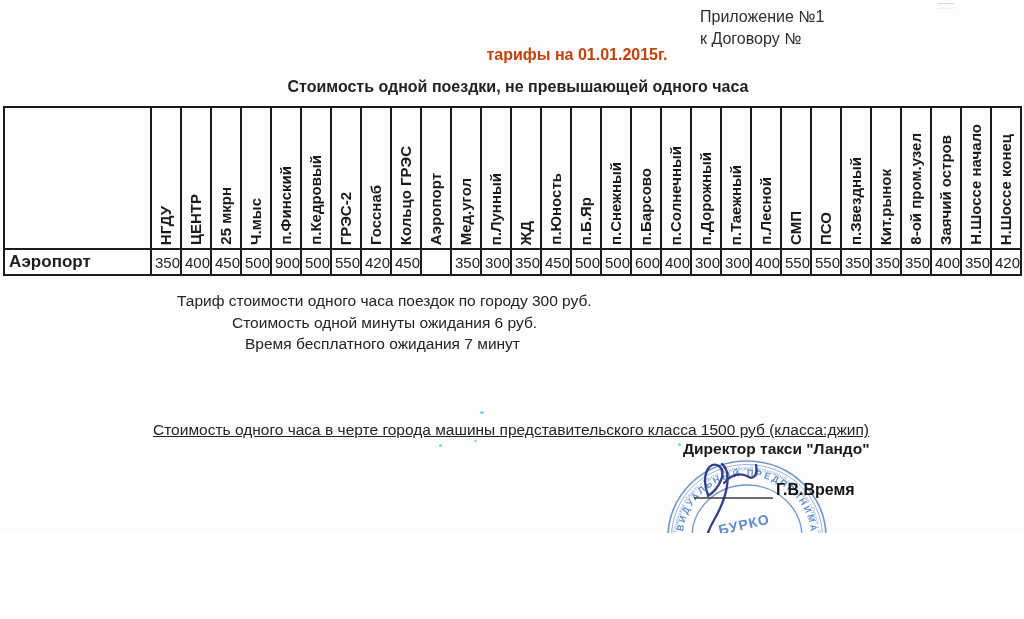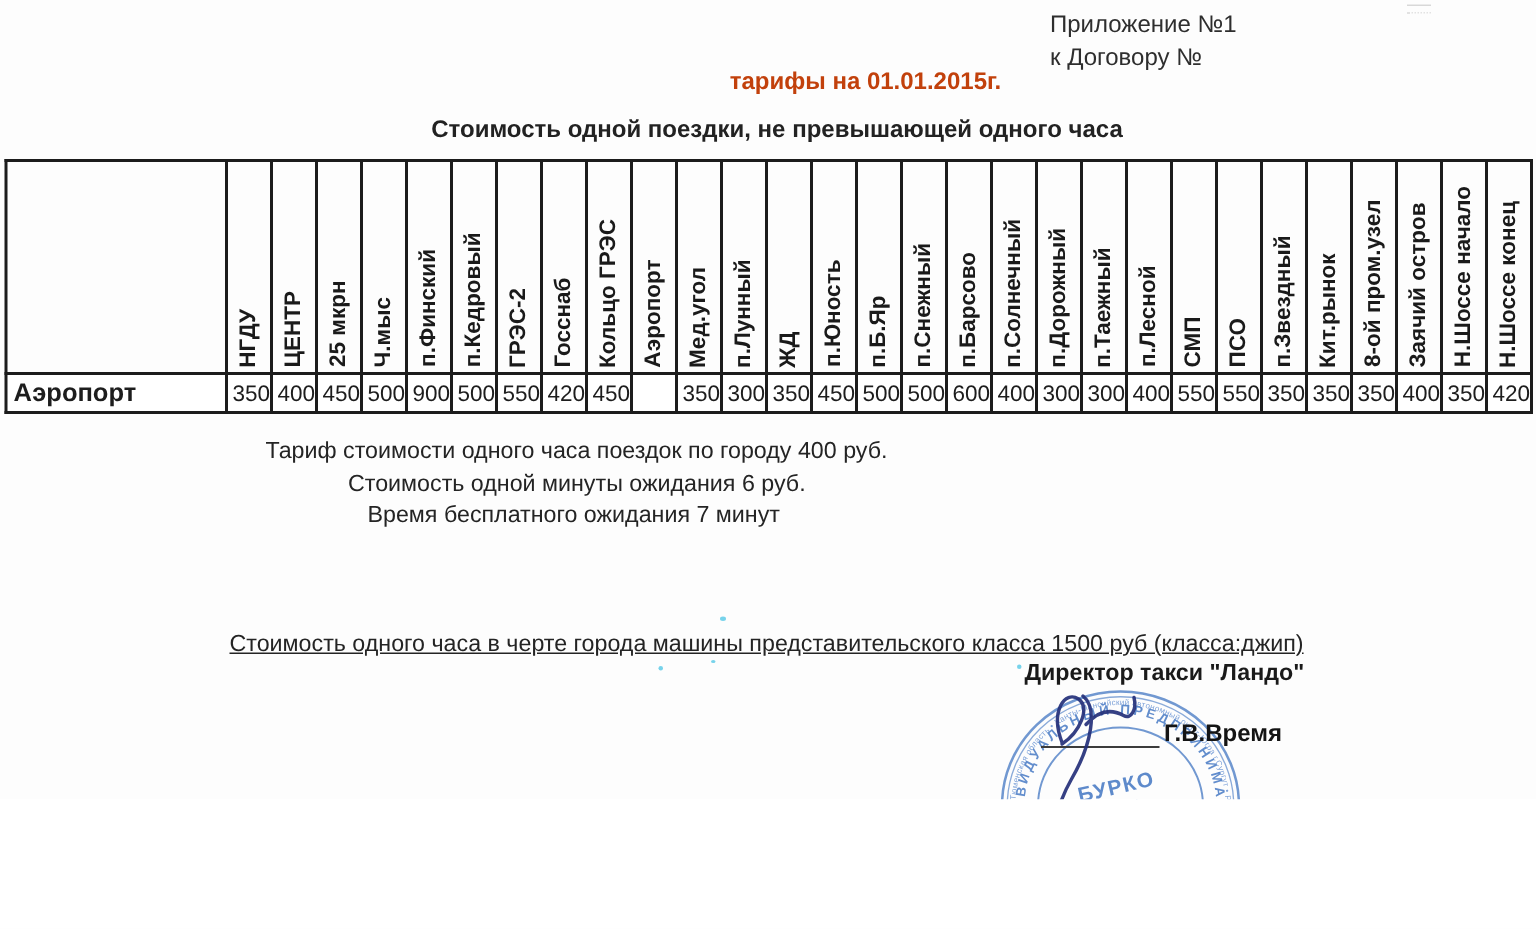--- a/index.html
+++ b/index.html
@@ -184,21 +184,21 @@
           <td class="val">350</td>
           <td class="val">350</td>
           <td class="val">350</td>
           <td class="val">400</td>
           <td class="val">350</td>
           <td class="val">420</td>
         </tr>
     </tbody>
   </table>
 
-  <div class="note n1">Тариф стоимости одного часа поездок по городу 400 руб.</div>
+  <div class="note n1">Тариф стоимости одного часа поездок по городу 300 руб.</div>
   <div class="note n2">Стоимость одной минуты ожидания 6 руб.</div>
   <div class="note n3">Время бесплатного ожидания 7 минут</div>
   <div class="note n5">Стоимость одного часа в черте города машины представительского класса 1500 руб (класса:джип)</div>
 
   <div class="director">Директор такси "Ландо"</div>
 
   <svg class="stamp-svg" width="168" height="158" viewBox="0 0 168 158">
     <defs>
       <path id="ringOuterPath" d="M 13,79 A 70,67 0 1 1 153,79 A 70,67 0 1 1 13,79"></path>
       <path id="ringBandPath" d="M 30.6,114 A 64,61 0 1 1 135.4,114"></path>

